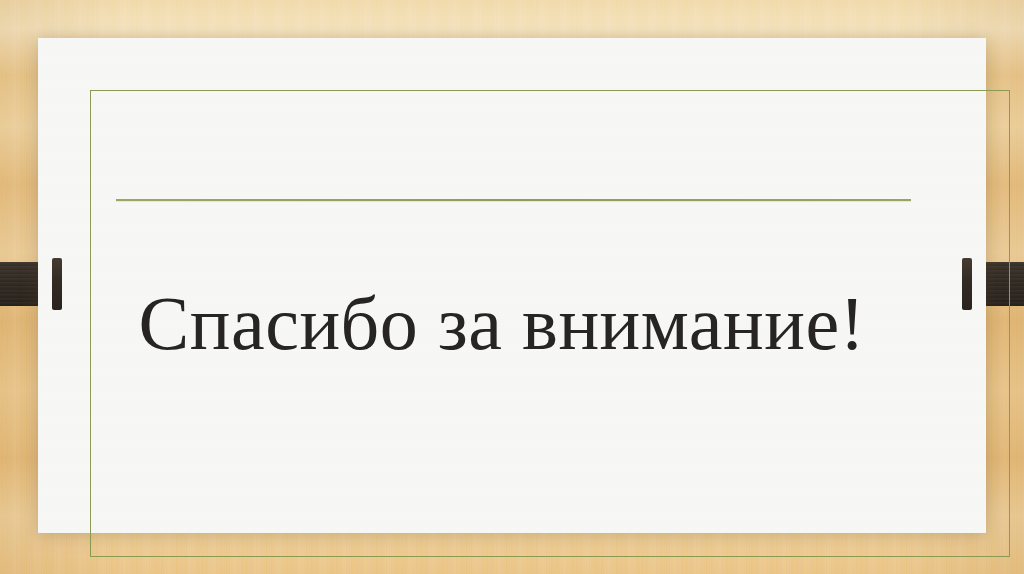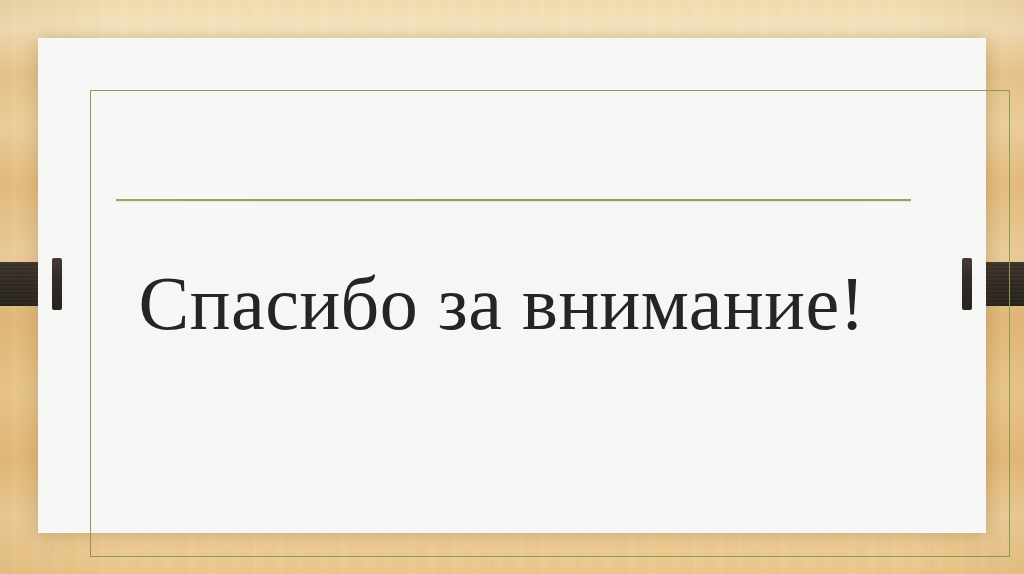--- a/index.html
+++ b/index.html
@@ -140,21 +140,21 @@
     left: 0; top: 2px;
     width: 100%;
     height: 1px;
     background: rgba(0,0,0,0.07);
   }
 
   
   .title {
     position: absolute;
     left: 62px;
-    top: 264px;
+    top: 284px;
     width: 880px;
     text-align: center;
     font-family: "Liberation Serif", "DejaVu Serif", serif;
     font-size: 76px;
     line-height: 1.05;
     color: #262523;
     letter-spacing: 0.5px;
     white-space: nowrap;
   }
 </style>

